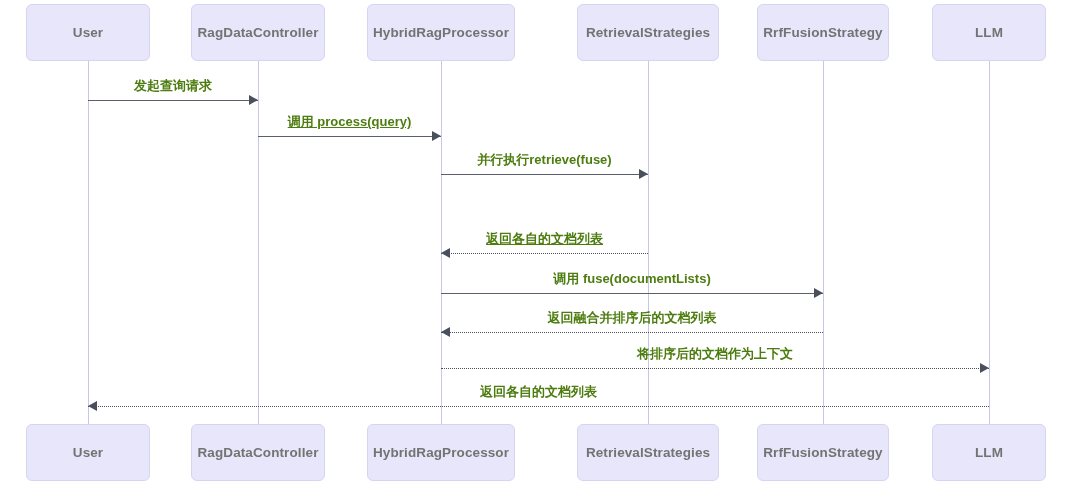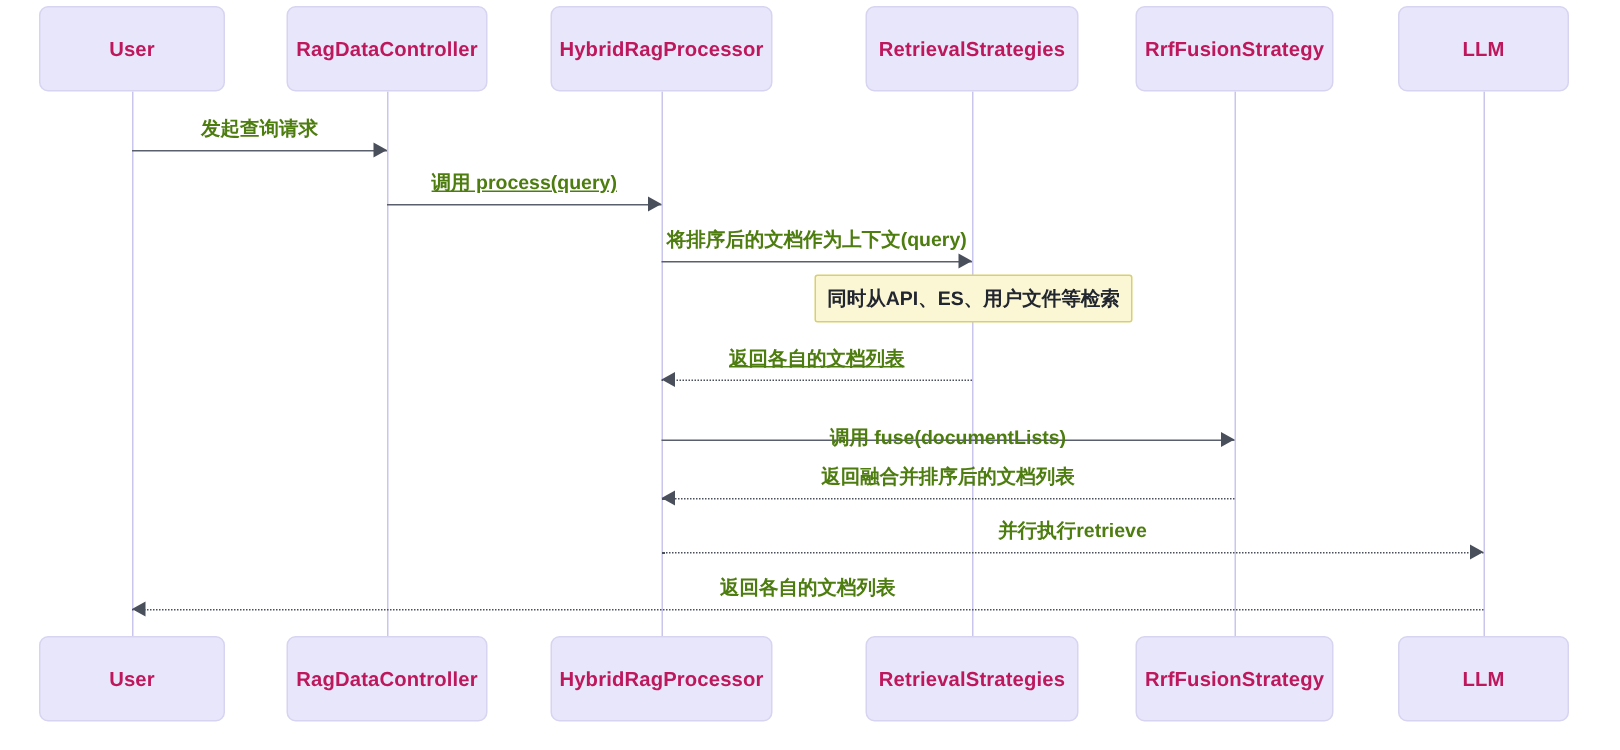--- a/index.html
+++ b/index.html
@@ -15,21 +15,21 @@
 
   .participant-box{
     position:absolute;
     box-sizing:border-box;
     background:#e8e6fa;
     border:1px solid #d7d4f2;
     border-radius:6px;
     display:flex;
     align-items:center;
     justify-content:center;
-    color:#be185d;
+    color:#737373;
     font-size:13.5px;
     font-weight:700;
     letter-spacing:.1px;
     text-align:center;
     padding:0 6px;
   }
 
   .lifeline{
     position:absolute;
     width:1px;
@@ -138,41 +138,40 @@
       <div class="msg-label" style="left: 85px;">发起查询请求</div>
     </div>
     <div class="msg" style="left: 258px; top: 136px; width: 183px;">
       <div class="msg-line" style="width: 183px;"></div>
       <div class="arrow-head right" style="left: 174px;"></div>
       <div class="msg-label" style="left: 91.5px; text-decoration: underline;">调用 process(query)</div>
     </div>
     <div class="msg" style="left: 441px; top: 174px; width: 207px;">
       <div class="msg-line" style="width: 207px;"></div>
       <div class="arrow-head right" style="left: 198px;"></div>
-      <div class="msg-label" style="left: 103.5px;">将排序后的文档作为上下文(query)</div>
+      <div class="msg-label" style="left: 103.5px;">并行执行retrieve(fuse)</div>
     </div>
     <div class="msg" style="left: 441px; top: 253px; width: 207px;">
       <div class="msg-line dotted" style="width: 207px;"></div>
       <div class="arrow-head left" style="left: 0px;"></div>
       <div class="msg-label" style="left: 103.5px; text-decoration: underline;">返回各自的文档列表</div>
     </div>
     <div class="msg" style="left: 441px; top: 293px; width: 382px;">
       <div class="msg-line" style="width: 382px;"></div>
       <div class="arrow-head right" style="left: 373px;"></div>
-      <div class="msg-label" style="left: 191px; margin-top: 13px;">调用 fuse(documentLists)</div>
+      <div class="msg-label" style="left: 191px;">调用 fuse(documentLists)</div>
     </div>
     <div class="msg" style="left: 441px; top: 332px; width: 382px;">
       <div class="msg-line dotted" style="width: 382px;"></div>
       <div class="arrow-head left" style="left: 0px;"></div>
       <div class="msg-label" style="left: 191px;">返回融合并排序后的文档列表</div>
     </div>
     <div class="msg" style="left: 441px; top: 368px; width: 548px;">
       <div class="msg-line dotted" style="width: 548px;"></div>
       <div class="arrow-head right" style="left: 539px;"></div>
-      <div class="msg-label" style="left: 274px;">并行执行retrieve</div>
+      <div class="msg-label" style="left: 274px;">将排序后的文档作为上下文</div>
     </div>
     <div class="msg" style="left: 88px; top: 406px; width: 901px;">
       <div class="msg-line dotted" style="width: 901px;"></div>
       <div class="arrow-head left" style="left: 0px;"></div>
       <div class="msg-label" style="left: 450.5px;">返回各自的文档列表</div>
     </div>
-    <div class="note-box" style="left: 543px; top: 183px; width: 212px; height: 32px;">同时从API、ES、用户文件等检索</div>
   </div>
 
 </body></html>

